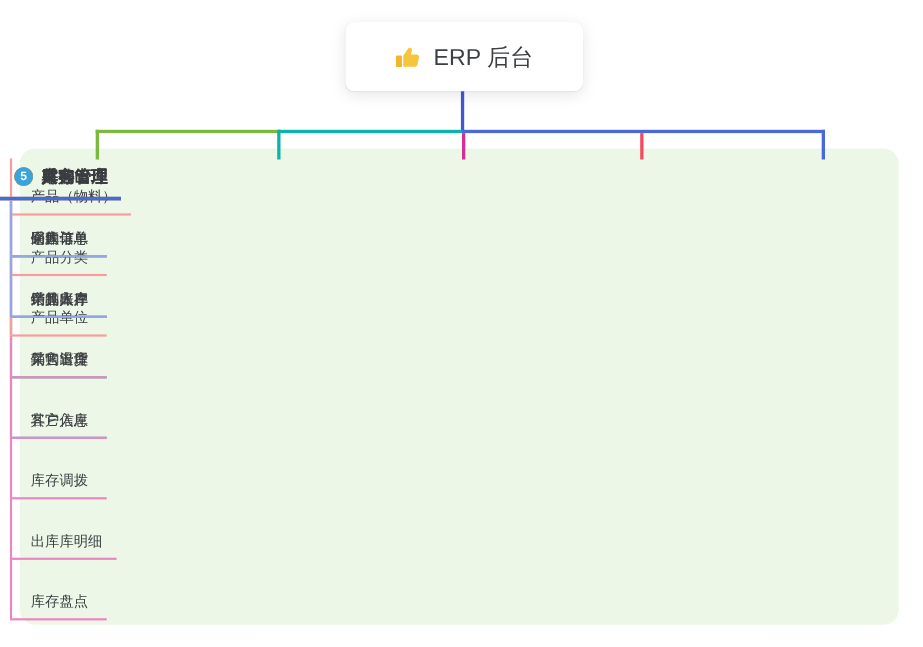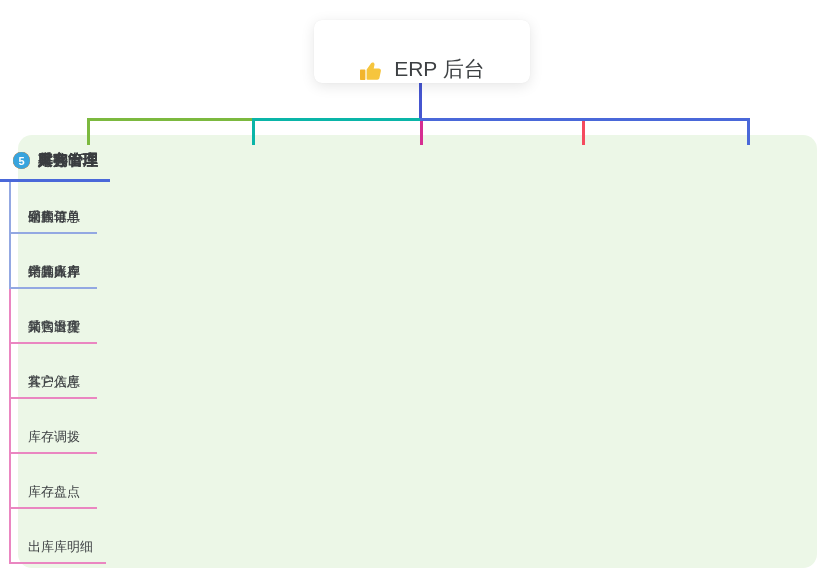--- a/index.html
+++ b/index.html
@@ -25,21 +25,21 @@
 
   
   .root-card {
     position: absolute;
     left: 314px; top: 20px;
     width: 216px; height: 63px;
     background: #ffffff;
     border-radius: 8px;
     box-shadow: 0 3px 14px rgba(0,0,0,0.10), 0 0 1px rgba(0,0,0,0.08);
     display: flex;
-    align-items: flex-end;
+    align-items: center;
     justify-content: center;
     gap: 11px;
     font-size: 21px;
     font-weight: 500;
     color: #3d4043;
     z-index: 3;
     cursor: default;
   }
   .root-card .thumb { width: 24px; height: 24px; display: block; }
 
@@ -161,26 +161,31 @@
     <div class="branch-header">
       <span class="badge" style="background: rgb(249, 166, 26);">3</span>
       <span>库存管理</span>
     </div>
     <ul class="children">
       <li>仓库信息</li>
       <li>产品库存</li>
       <li>其它出库</li>
       <li>其它入库</li>
       <li>库存调拨</li>
+      <li>出库库明细</li>
       <li>库存盘点</li>
-      <li>出库库明细</li>
     </ul>
   </div>
 
   <div class="branch" style="--line: #f54a5e; --lite: #f89c9c;">
+    <ul class="children">
+      <li>产品（物料）</li>
+      <li>产品分类</li>
+      <li>产品单位</li>
+    </ul>
   </div>
 
   <div class="branch" style="--line: #4a68d9; --lite: #93a8e2;">
     <div class="branch-header">
       <span class="badge" style="background: rgb(56, 164, 222);">5</span>
       <span>财务管理</span>
     </div>
     <ul class="children">
       <li>回款单</li>
       <li>结算账户</li>

